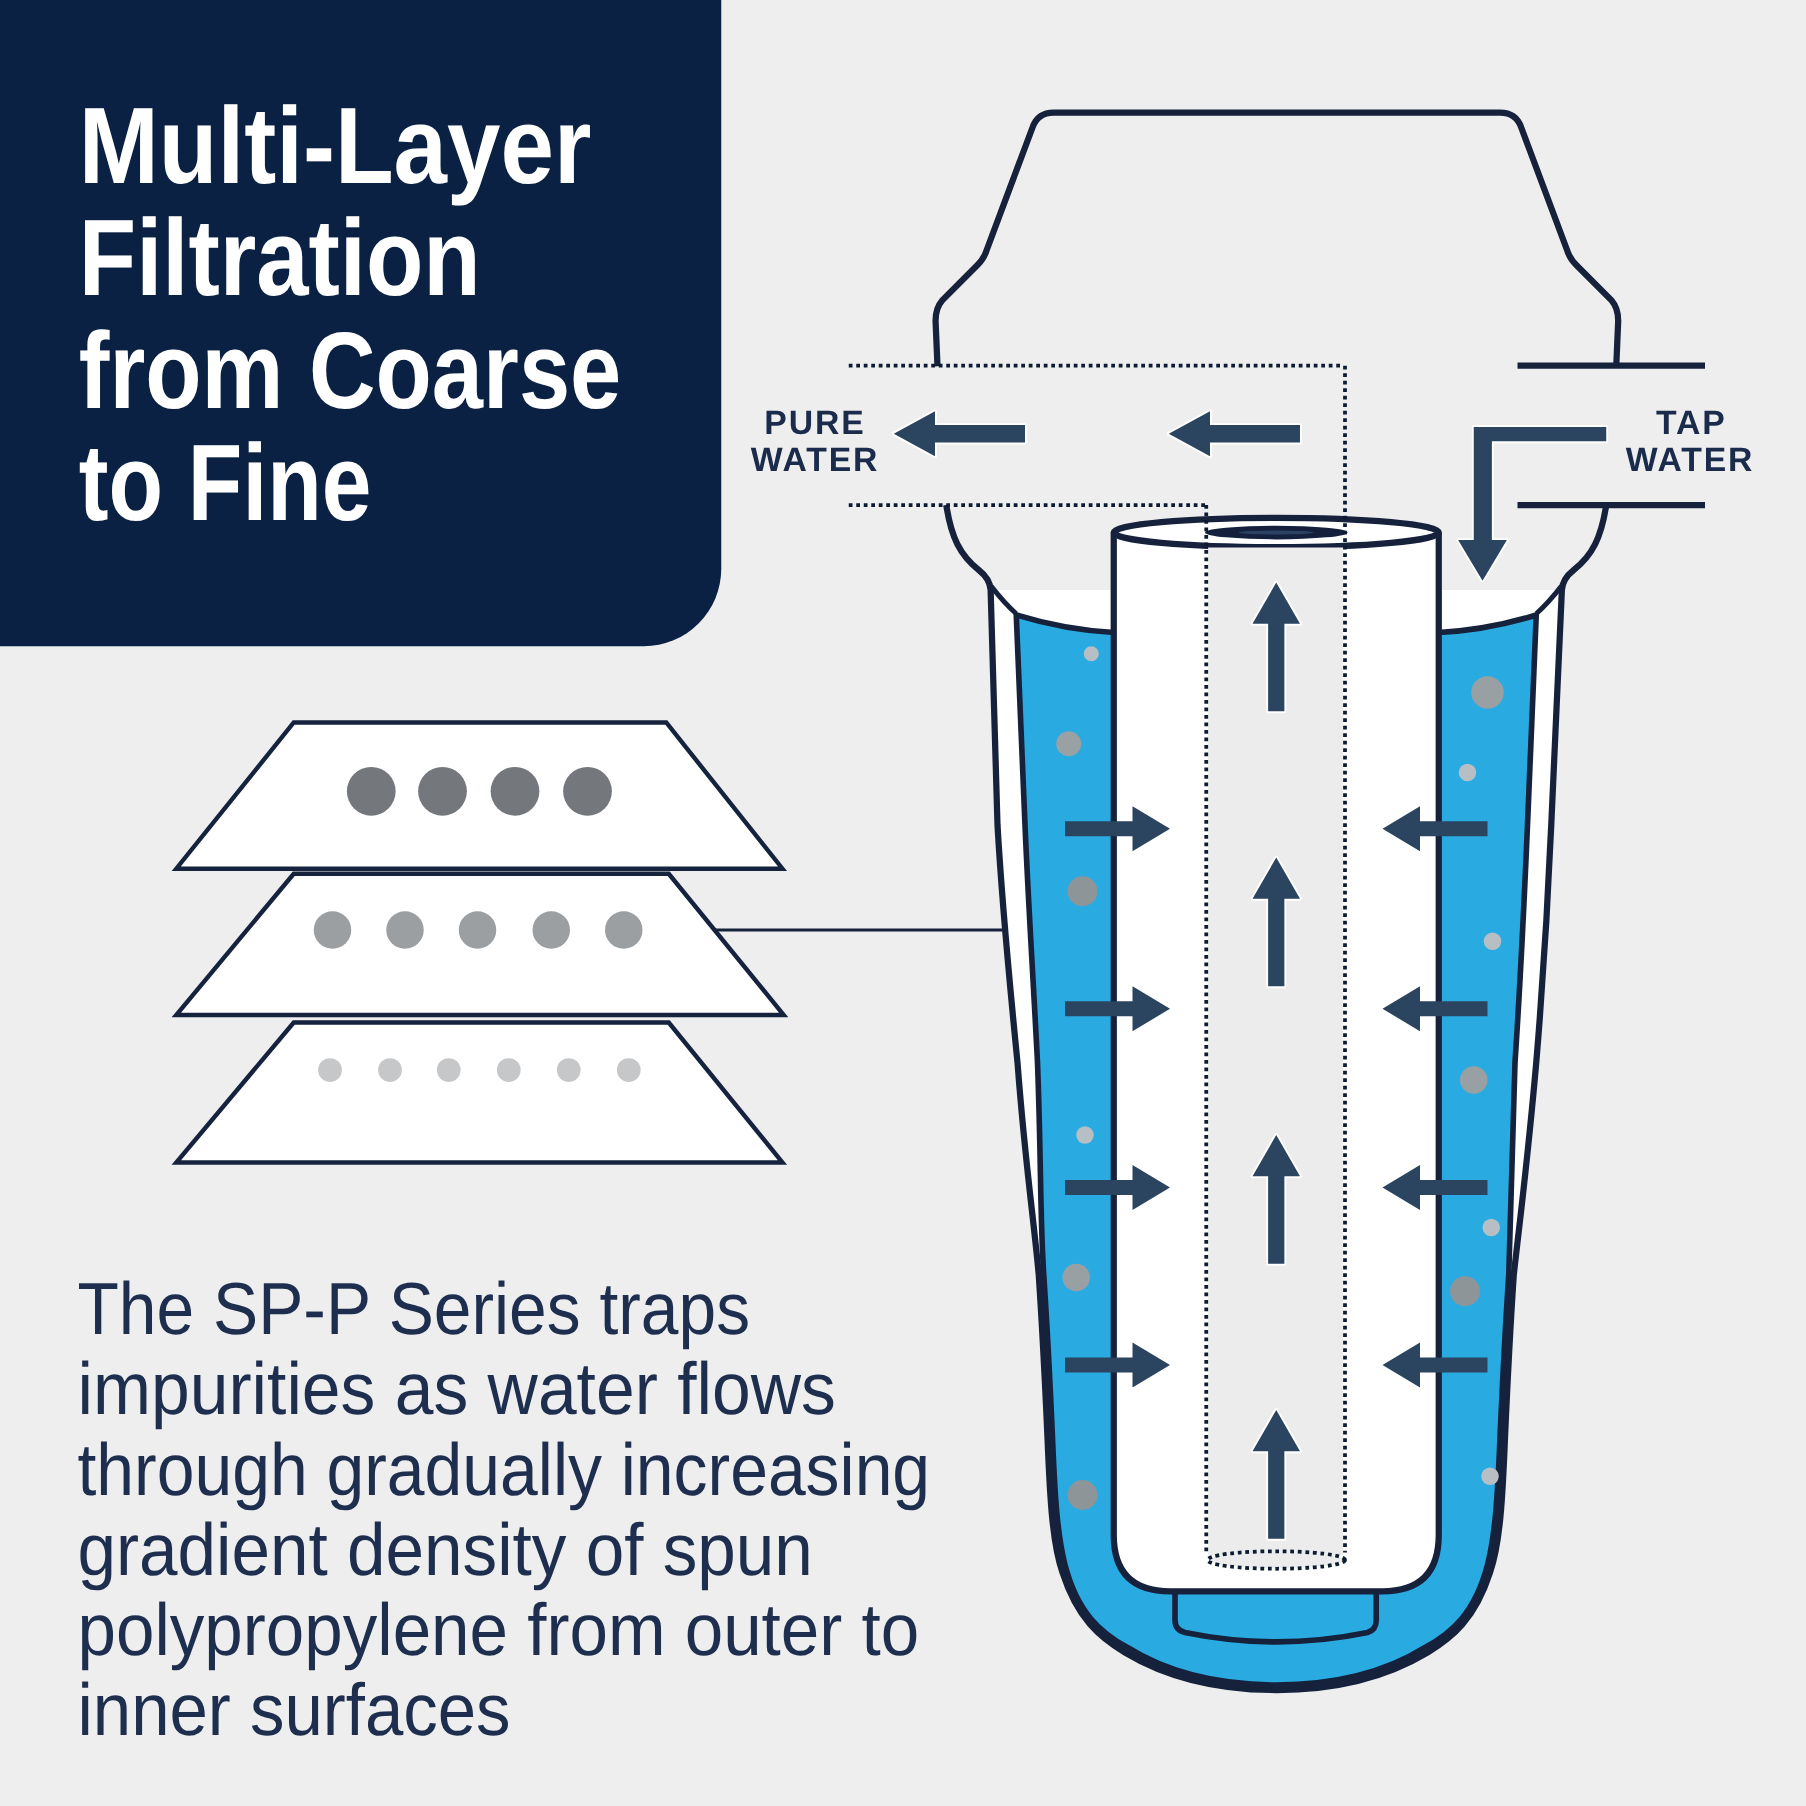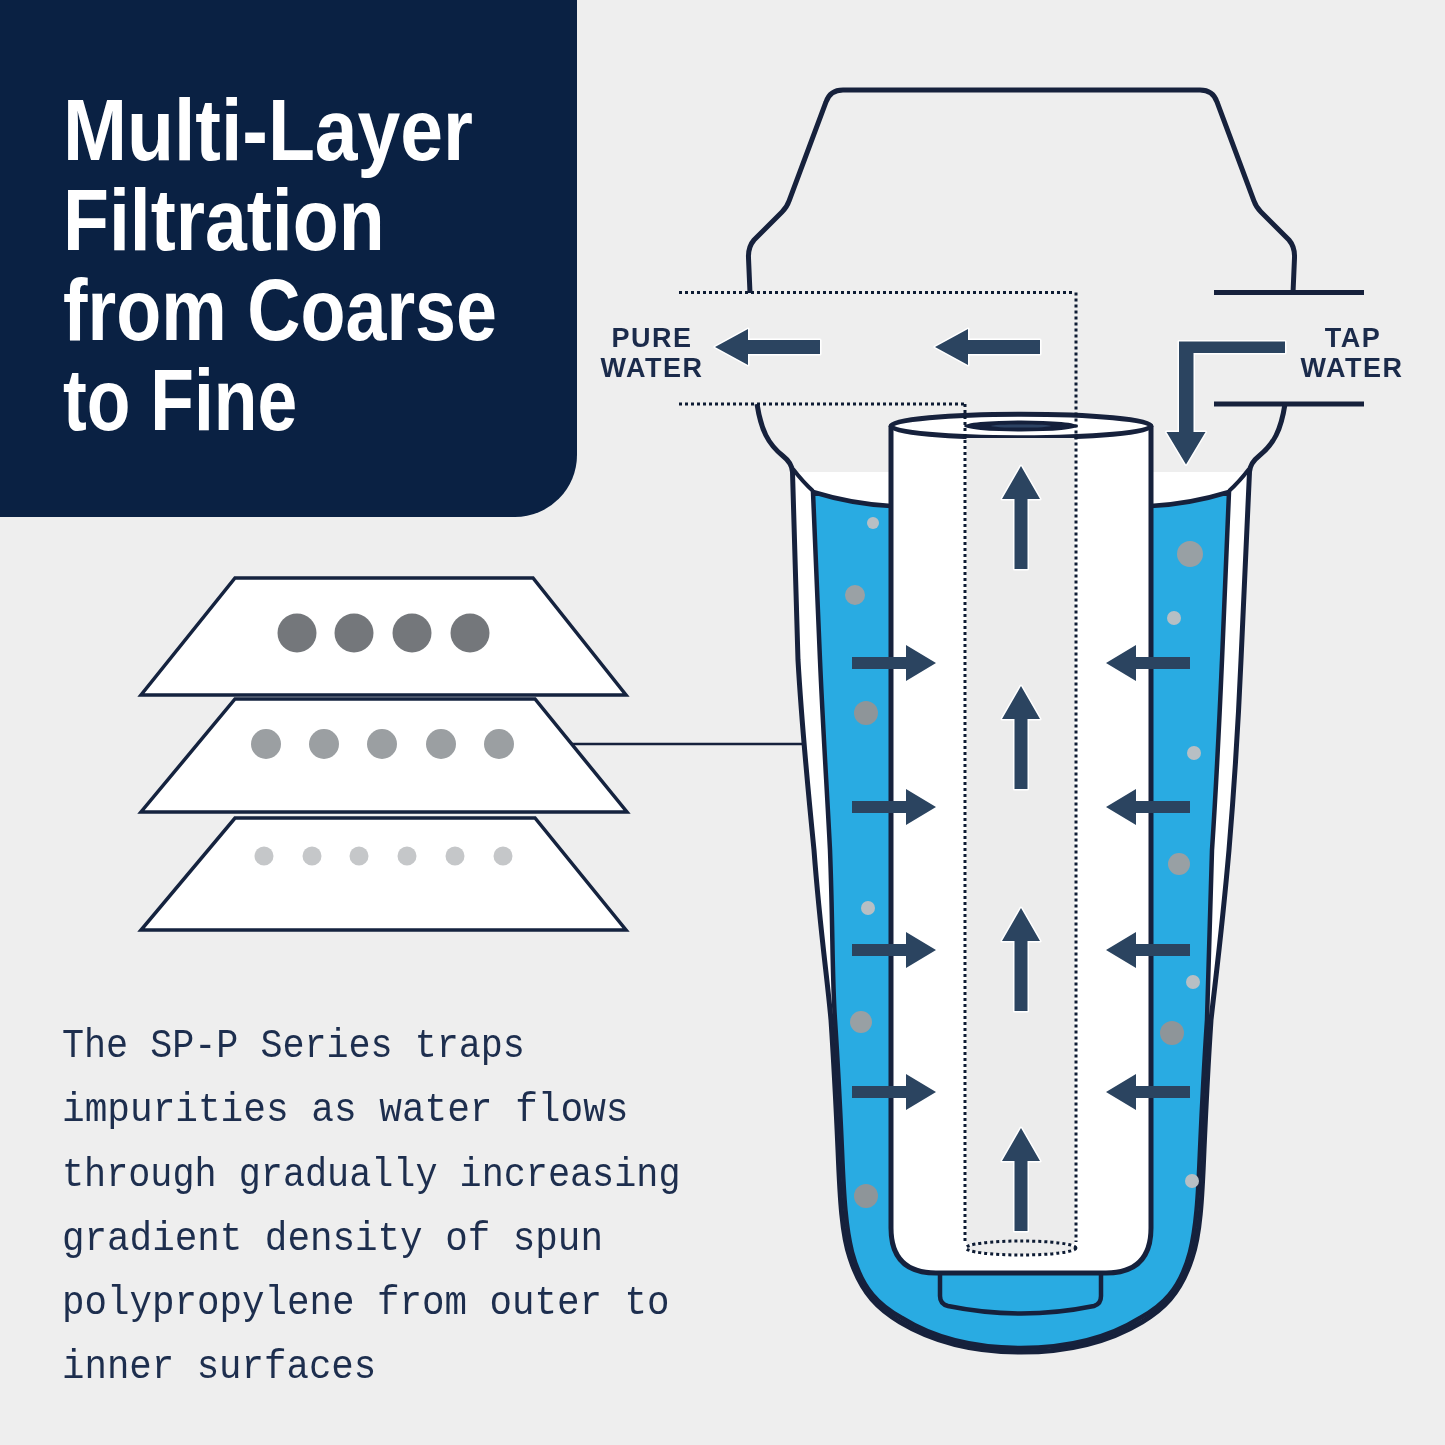--- a/index.html
+++ b/index.html
@@ -1,24 +1,24 @@
 <!DOCTYPE html>
 <html><head>
 <meta charset="utf-8">
 <style>
   html,body{margin:0;padding:0;}
   body{width:1445px;height:1445px;background:#eeeeee;position:relative;overflow:hidden;
        font-family:"Liberation Sans", sans-serif;}
   #navybox{position:absolute;left:0;top:0;width:577px;height:517px;background:#0a2143;
            border-bottom-right-radius:62px;}
-  #title{position:absolute;left:62.9px;top:85px;color:#ffffff;font-weight:bold;
+  #title{position:absolute;left:62.9px;top:72px;color:#ffffff;font-weight:bold;
          font-size:87px;line-height:90px;}
   #title div{transform-origin:0 50%;}
   #para{position:absolute;left:62px;top:1015px;color:#1d2e4e;
-        font-size:40px;line-height:64.3px;font-family:Liberation Mono, monospace;}
+        font-size:59px;line-height:64.3px;}
   #para div{transform-origin:0 50%;}
   svg{position:absolute;left:0;top:0;}
 </style>
 </head>
 <body>
 <div id="navybox"></div>
 <div id="title">
 <div style="transform:scaleX(0.8836)">Multi-Layer</div>
 <div style="transform:scaleX(0.8642)">Filtration</div>
 <div style="transform:scaleX(0.8470)">from Coarse</div>

